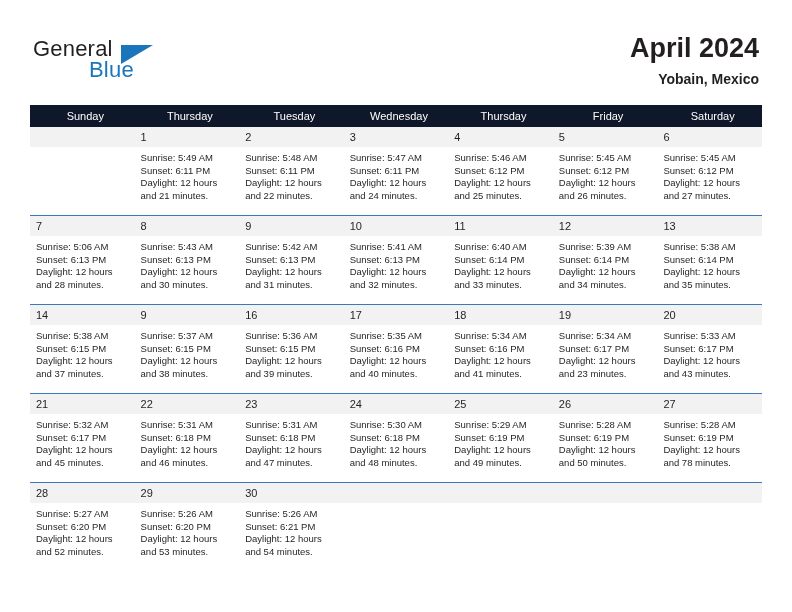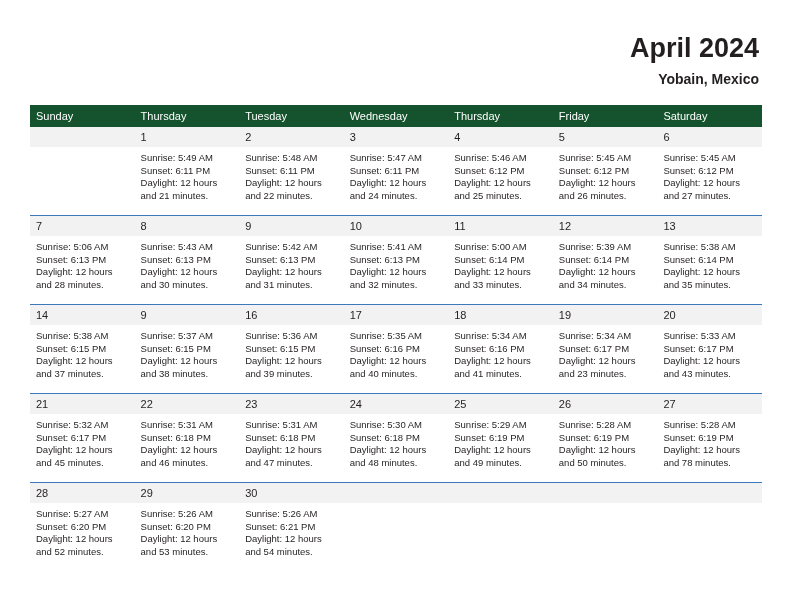--- a/index.html
+++ b/index.html
@@ -87,25 +87,25 @@
   
   .calendar {
     position: absolute;
     left: 30px;
     top: 105px;
     width: 732px;
     border-collapse: collapse;
     table-layout: fixed;
   }
   .calendar th {
-    background: #14532d;
+    background: #0f172a;
     color: #ffffff;
     font-size: 11px;
     font-weight: normal;
-    text-align: left;
+    text-align: center;
     padding: 5px 0 5px 6px;
     height: 11px;
     border: none;
   }
   .calendar td {
     vertical-align: top;
     padding: 0;
     border: none;
     border-top: 1px solid #3b78bc;
     width: 104.57px;
@@ -135,20 +135,25 @@
   .cellbody div { white-space: nowrap; }
   td.blank .daynum { background: #f2f2f2; }
 </style>
 </head>
 <body>
 
 <div class="page">
 
   <div class="top-bar">
 
+    <div class="logo">
+      <span class="logo-general">General</span>
+      <span class="logo-tri"></span>
+      <span class="logo-blue">Blue</span>
+    </div>
 
     <div class="title-block">
       <div class="cal-title">April 2024</div>
       <div class="cal-subtitle">Yobain, Mexico</div>
     </div>
 
   </div>
 
   <table class="calendar">
     <thead>
@@ -255,21 +260,21 @@
             <div class="cellbody">
               <div>Sunrise: 5:41 AM</div>
               <div>Sunset: 6:13 PM</div>
               <div>Daylight: 12 hours</div>
               <div>and 32 minutes.</div>
             </div>
           </td>
           <td>
             <span class="daynum">11</span>
             <div class="cellbody">
-              <div>Sunrise: 5:00 AM</div>
+              <div>Sunrise: 6:40 AM</div>
               <div>Sunset: 6:14 PM</div>
               <div>Daylight: 12 hours</div>
               <div>and 33 minutes.</div>
             </div>
           </td>
           <td>
             <span class="daynum">12</span>
             <div class="cellbody">
               <div>Sunrise: 5:39 AM</div>
               <div>Sunset: 6:14 PM</div>

